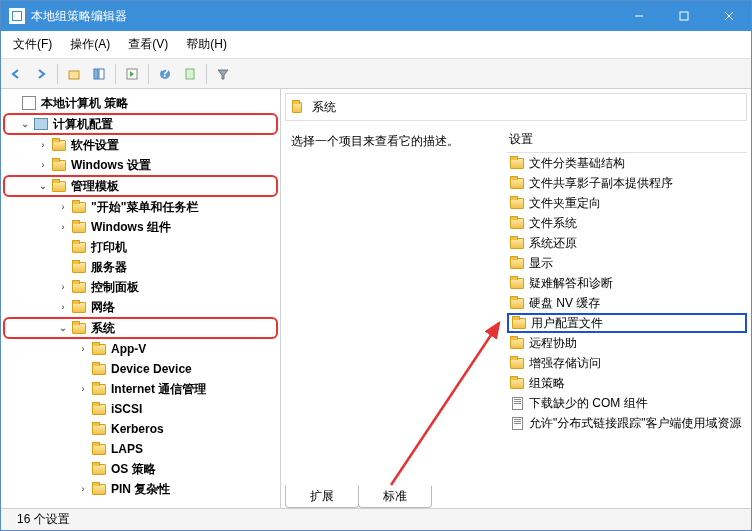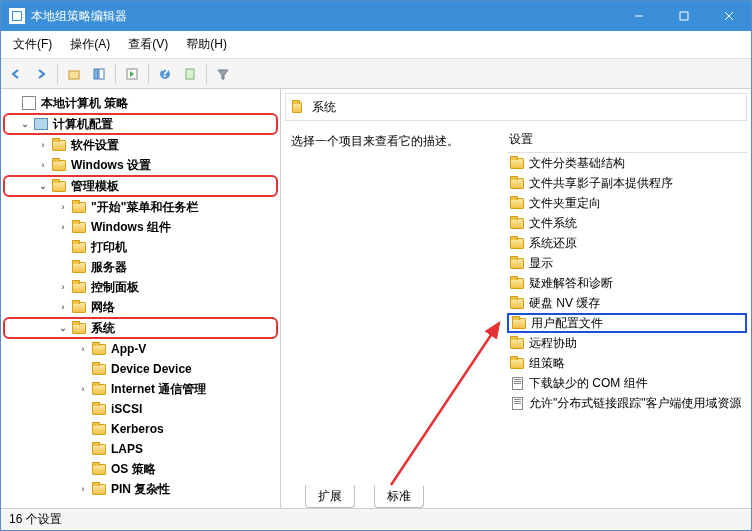--- a/index.html
+++ b/index.html
@@ -40,23 +40,23 @@
 .list-col::-webkit-scrollbar { width: 16px; }
 .list-col::-webkit-scrollbar-track { background: #f0f0f0; }
 .list-col::-webkit-scrollbar-thumb { background: #c0c0c0; }
 .col-header { font-size: 12px; padding: 4px 2px; border-bottom: 1px solid #e0e0e0; }
 .list-item { display: flex; align-items: center; height: 20px; padding: 0 2px; cursor: default; }
 .list-item .licon { width: 16px; height: 14px; margin-right: 4px; display: flex; align-items: center; justify-content: center; }
 .doc-icon { width: 11px; height: 13px; background: #fff; border: 1px solid #888; position: relative; }
 .doc-icon::after { content: ""; position: absolute; top: 1px; left: 1px; right: 1px; height: 1px; background: #888; box-shadow: 0 2px #888, 0 4px #888; }
 .list-item.hl { border: 2px solid #1d4ed8; border-radius: 0; }
 .tabs { height: 22px; display: flex; align-items: flex-start; padding-left: 4px; }
-.tab { padding: 2px 12px; border: 1px solid #bbb; border-top: none; background: #fff; border-radius: 0 0 4px 4px; margin-right: -1px; position: relative; margin-left: 20px; }
+.tab { padding: 2px 24px; border: 1px solid #bbb; border-top: none; background: #fff; border-radius: 0 0 4px 4px; margin-right: -1px; position: relative; }
 .tab.active { background: #fff; z-index: 1; border-top: 1px solid #fff; margin-top: -1px; }
-.statusbar { height: 22px; border-top: 1px solid #d0d0d0; display: flex; align-items: center; padding: 0 8px; background: #f5f5f5; }
+.statusbar { height: 22px; border-top: 1px solid #d0d0d0; display: flex; align-items: center; padding: 0 16px; background: #f5f5f5; }
 .arrow-svg { position: absolute; pointer-events: none; z-index: 100; }
 </style>
 </head>
 <body>
 
 <div class="titlebar">
   <div class="icon">
     <svg width="10" height="10" viewBox="0 0 10 10">
         <rect width="10" height="10" fill="#3b8fd8"></rect>
         <rect x="1" y="1" width="8" height="8" fill="#fff"></rect>
@@ -356,20 +356,26 @@
             <div class="list-item">
               <span class="licon">
                 <span class="folder"></span>
               </span>
               <span>远程协助</span>
             </div>
             <div class="list-item">
               <span class="licon">
                 <span class="folder"></span>
               </span>
+              <span>增强存储访问</span>
+            </div>
+            <div class="list-item">
+              <span class="licon">
+                <span class="folder"></span>
+              </span>
               <span>组策略</span>
             </div>
             <div class="list-item">
               <span class="licon">
                 <span class="doc-icon"></span>
               </span>
               <span>下载缺少的 COM 组件</span>
             </div>
             <div class="list-item">
               <span class="licon">

